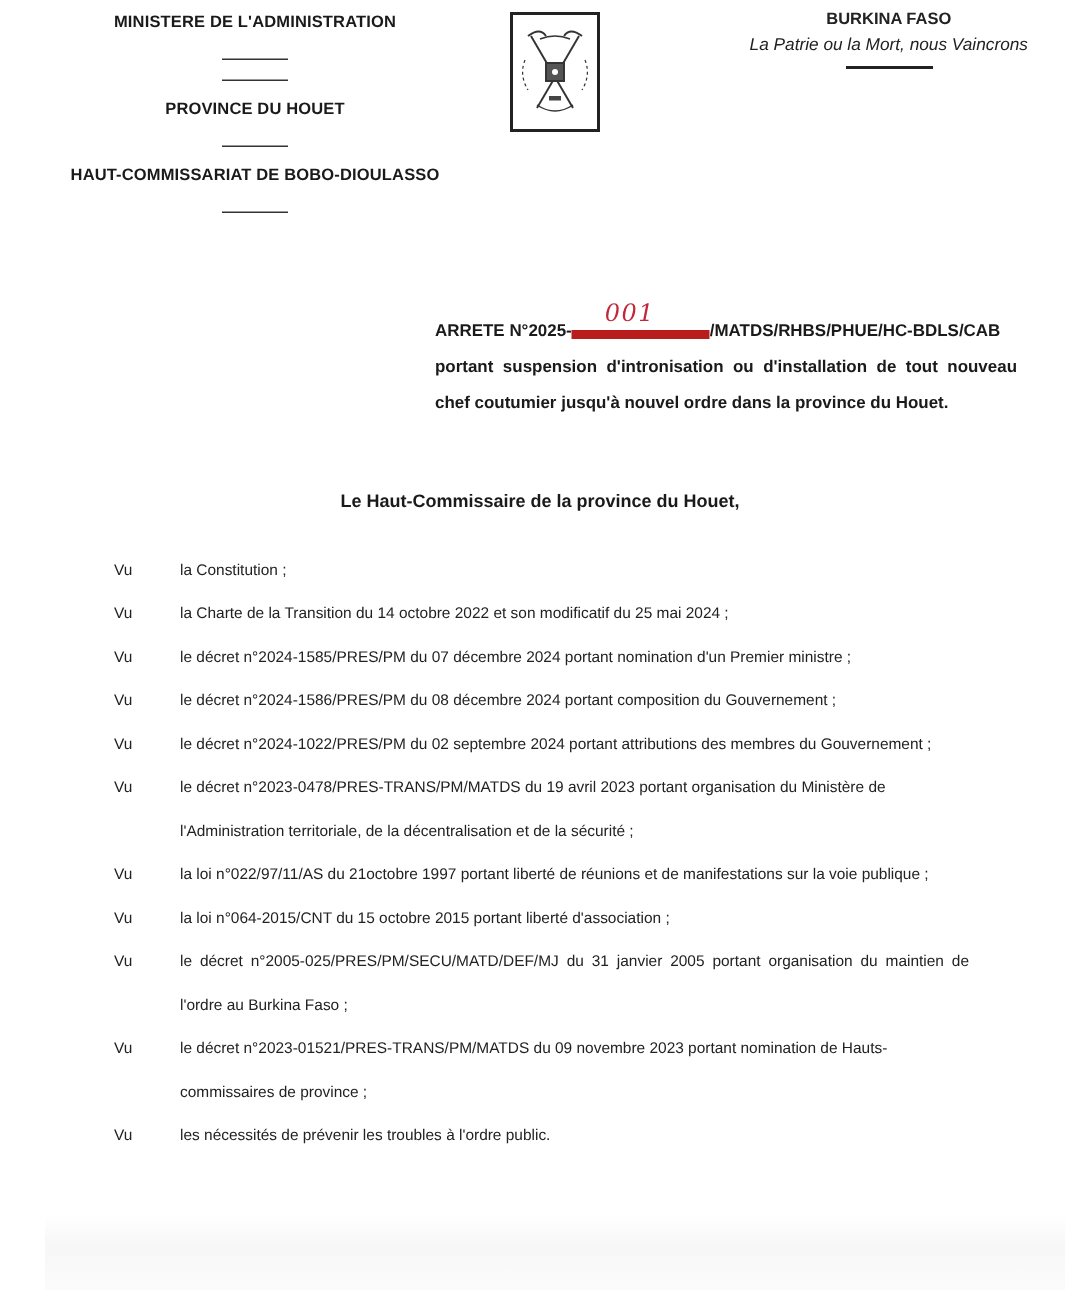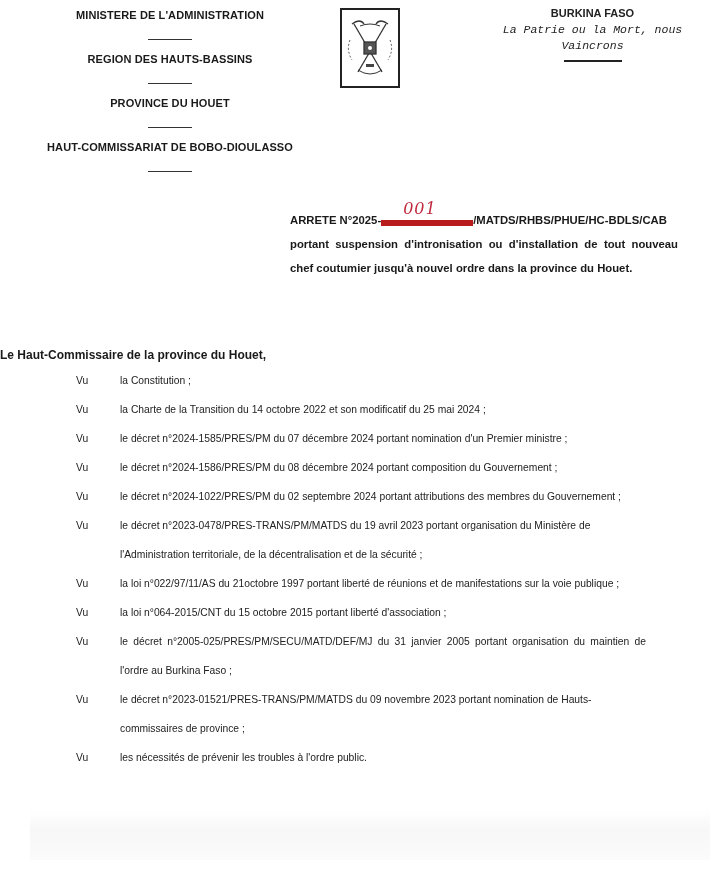--- a/index.html
+++ b/index.html
@@ -14,54 +14,53 @@
   .hdr-left .ln { height: 22px; line-height: 22px; white-space: nowrap; text-align: center; }
   .hdr-left .sep { width: 44px; height: 1px; background: #333; margin: 13px auto 8px auto; }
   .emblem {
     position: absolute; left: 340px; top: 8px; width: 60px; height: 80px;
     border: 2px solid #222; background: #fff; box-sizing: border-box;
   }
   .hdr-right {
     position: absolute; left: 480px; top: 4px; width: 225px; text-align: center;
   }
   .hdr-right .country { font-family: "Liberation Sans", sans-serif; font-weight: bold; font-size: 11px; color: #222; line-height: 18px; }
-  .hdr-right .motto { font-family: Liberation Mono, monospace; font-style: italic; font-size: 11.5px; color: #222; line-height: 16px; }
+  .hdr-right .motto { font-family: Liberation Sans, sans-serif; font-style: italic; font-size: 11.5px; color: #222; line-height: 16px; }
   .hdr-right .uline { width: 58px; height: 2px; background: #222; margin: 6px auto 0 auto; }
   .arrete {
     position: absolute; left: 290px; top: 206px; width: 388px;
     font-family: "Liberation Sans", sans-serif; font-weight: bold; font-size: 11.3px; line-height: 24px; color: #1a1a1a;
   }
   .arrete .num-line { white-space: nowrap; }
   .arrete .blank { display: inline-block; width: 92px; border-bottom: 6px solid #b91c1c; position: relative; height: 14px; vertical-align: -2px; }
   .arrete .hand {
     position: absolute; left: 22px; top: -9px; color: #c0283c; font-family: "DejaVu Serif", serif; font-style: italic;
     font-weight: normal; font-size: 16px; letter-spacing: 1px;
   }
   .arrete .obj { text-align: justify; }
   .commissaire {
-    position: absolute; left: 0; width: 720px; top: 348px; text-align: left;
+    position: absolute; left: 0; width: 720px; top: 327px; text-align: center;
     font-family: "Liberation Sans", sans-serif; font-weight: bold; font-size: 12px;
   }
   .vus { position: absolute; left: 76px; top: 366px; width: 570px; }
   .vu-item { display: flex; font-family: "Liberation Sans", sans-serif; font-size: 10.3px; line-height: 29px; color: #222; }
   .vu-item .vu { width: 44px; flex: 0 0 44px; }
   .vu-item .txt { flex: 1; }
   .vu-item .txt.just { text-align: justify; text-align-last: left; }
   .scan-shade {
     position: absolute; left: 30px; top: 810px; width: 680px; height: 50px;
     background: linear-gradient(#ffffff, #f7f7f8 40%, #fbfbfc);
   }
 </style>
 </head>
 <body>
 
 <div class="hdr-left">
   <div class="ln">MINISTERE DE L'ADMINISTRATION</div>
   <div class="sep"></div>
-  <div class="ln">REGION DES HAUTS-BASSINS</div>
   <div class="sep"></div>
   <div class="ln">PROVINCE DU HOUET</div>
   <div class="sep"></div>
   <div class="ln">HAUT-COMMISSARIAT DE BOBO-DIOULASSO</div>
   <div class="sep"></div>
 </div>
 
 <div class="emblem">
   <svg width="56" height="76" viewBox="0 0 56 76">
     <g stroke="#333" stroke-width="1.3" fill="none">

